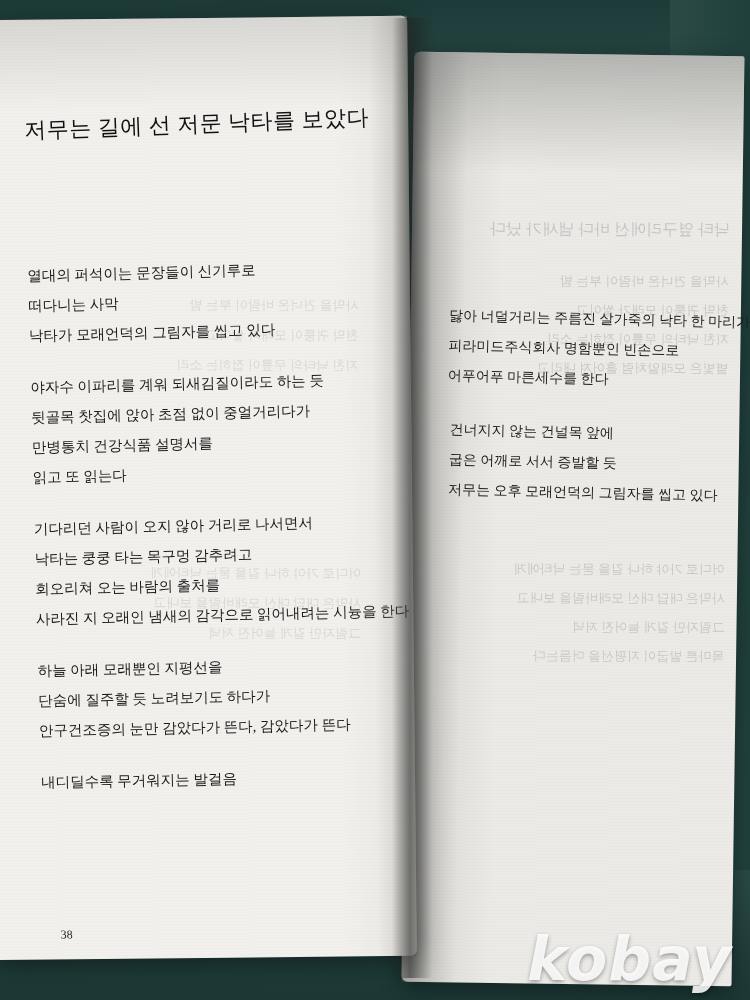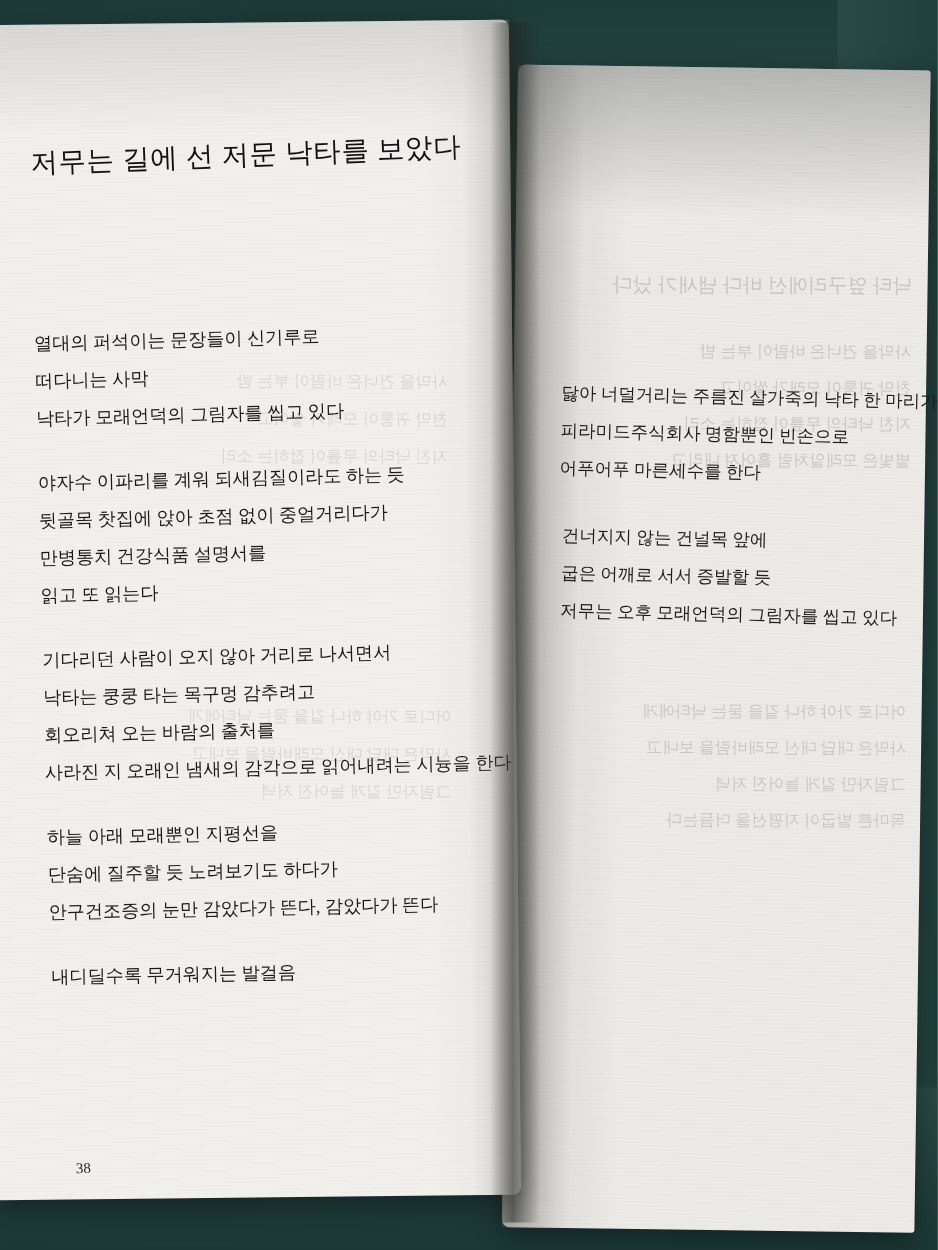--- a/index.html
+++ b/index.html
@@ -343,13 +343,14 @@
         </div>
 
         <div class="page-number">38</div>
       </div>
       <div class="grain"></div>
     </div>
 
     <div class="gutter"></div>
   </div>
 
+  <div class="watermark">kobay</div>
 </div>
 
 </body></html>

